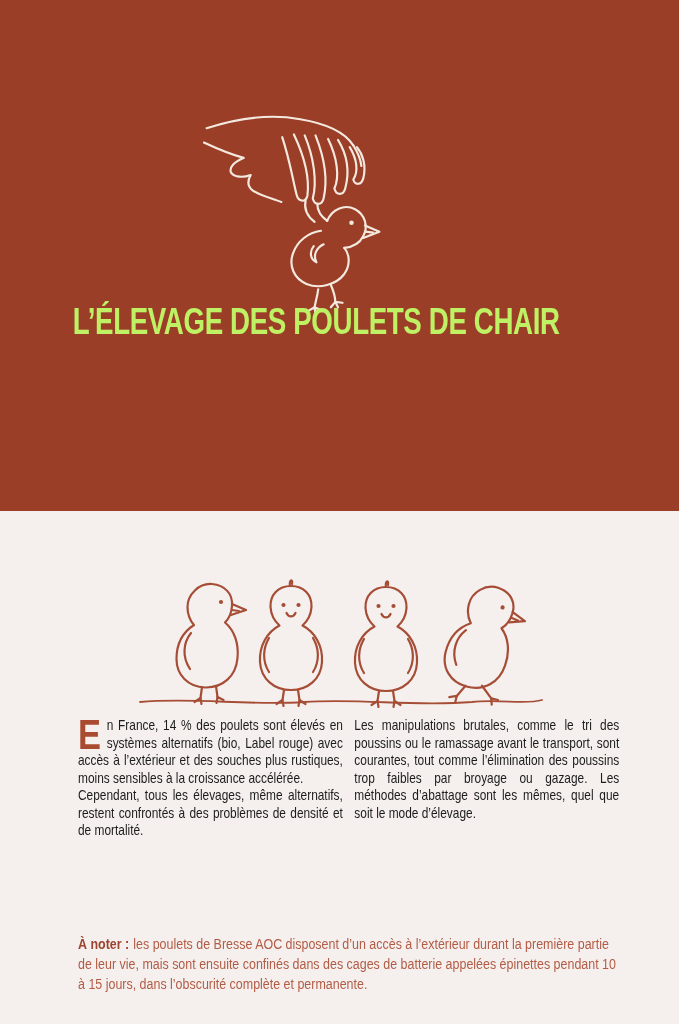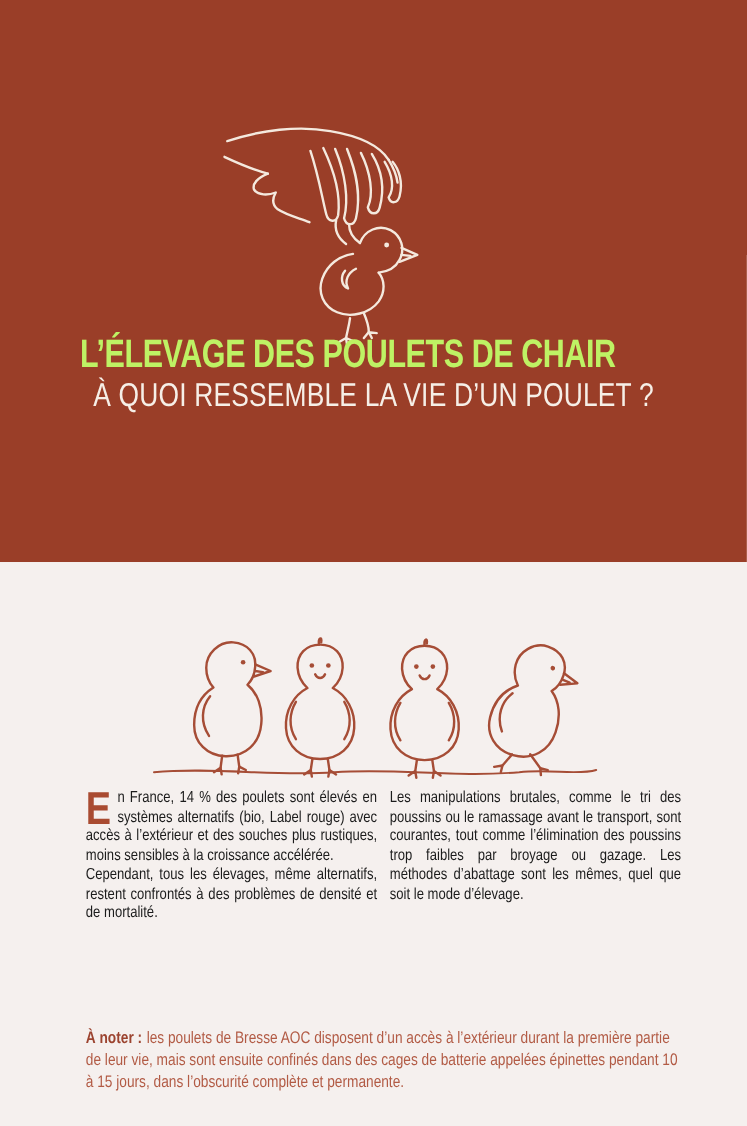--- a/index.html
+++ b/index.html
@@ -88,23 +88,20 @@
 
       <path class="cream" d="M 128 197 C 127 205 125 211 124 217"></path>
       <path class="cream" d="M 142 192 C 145 199 147 205 147 211"></path>
       <path class="cream" d="M 124 217 l -7 4 M 124 217 l 1 7 M 124 217 l 7 3"></path>
       <path class="cream" d="M 147 211 l -5 6 M 147 211 l 3 6 M 147 211 l 8 1"></path>
     </svg>
 
     <h1 class="title">
       <span class="squeeze">L’ÉLEVAGE DES POULETS DE CHAIR</span>
     </h1>
-    <div class="subtitle">
-      <span class="squeeze">À QUOI RESSEMBLE LA VIE D’UN POULET ?</span>
-    </div>
   </section>
 
   <section class="content">
 
     <svg class="chicks-illu" viewBox="0 0 410 135" aria-hidden="true">
 
       <path class="ink-thin" d="M 4 124 C 58 119 112 128 168 124 C 226 120 276 129 336 124 C 364 121 390 127 406 122"></path>
 
       <g transform="translate(72,-1)">
         <path class="ink" d="M 4 7 C 17 8 25 17 24 29 C 23.5 36 21 41.5 17 45.5 C 26 53 31 66 29.5 81 C 28 99 15 111 -3 110.5 C -20 110 -31.5 98 -31.5 82 C -31.5 67 -25 55 -14 48 C -18 43.5 -20.5 37.5 -20.5 30 C -20.5 17.5 -9 6 4 7 Z"></path>

